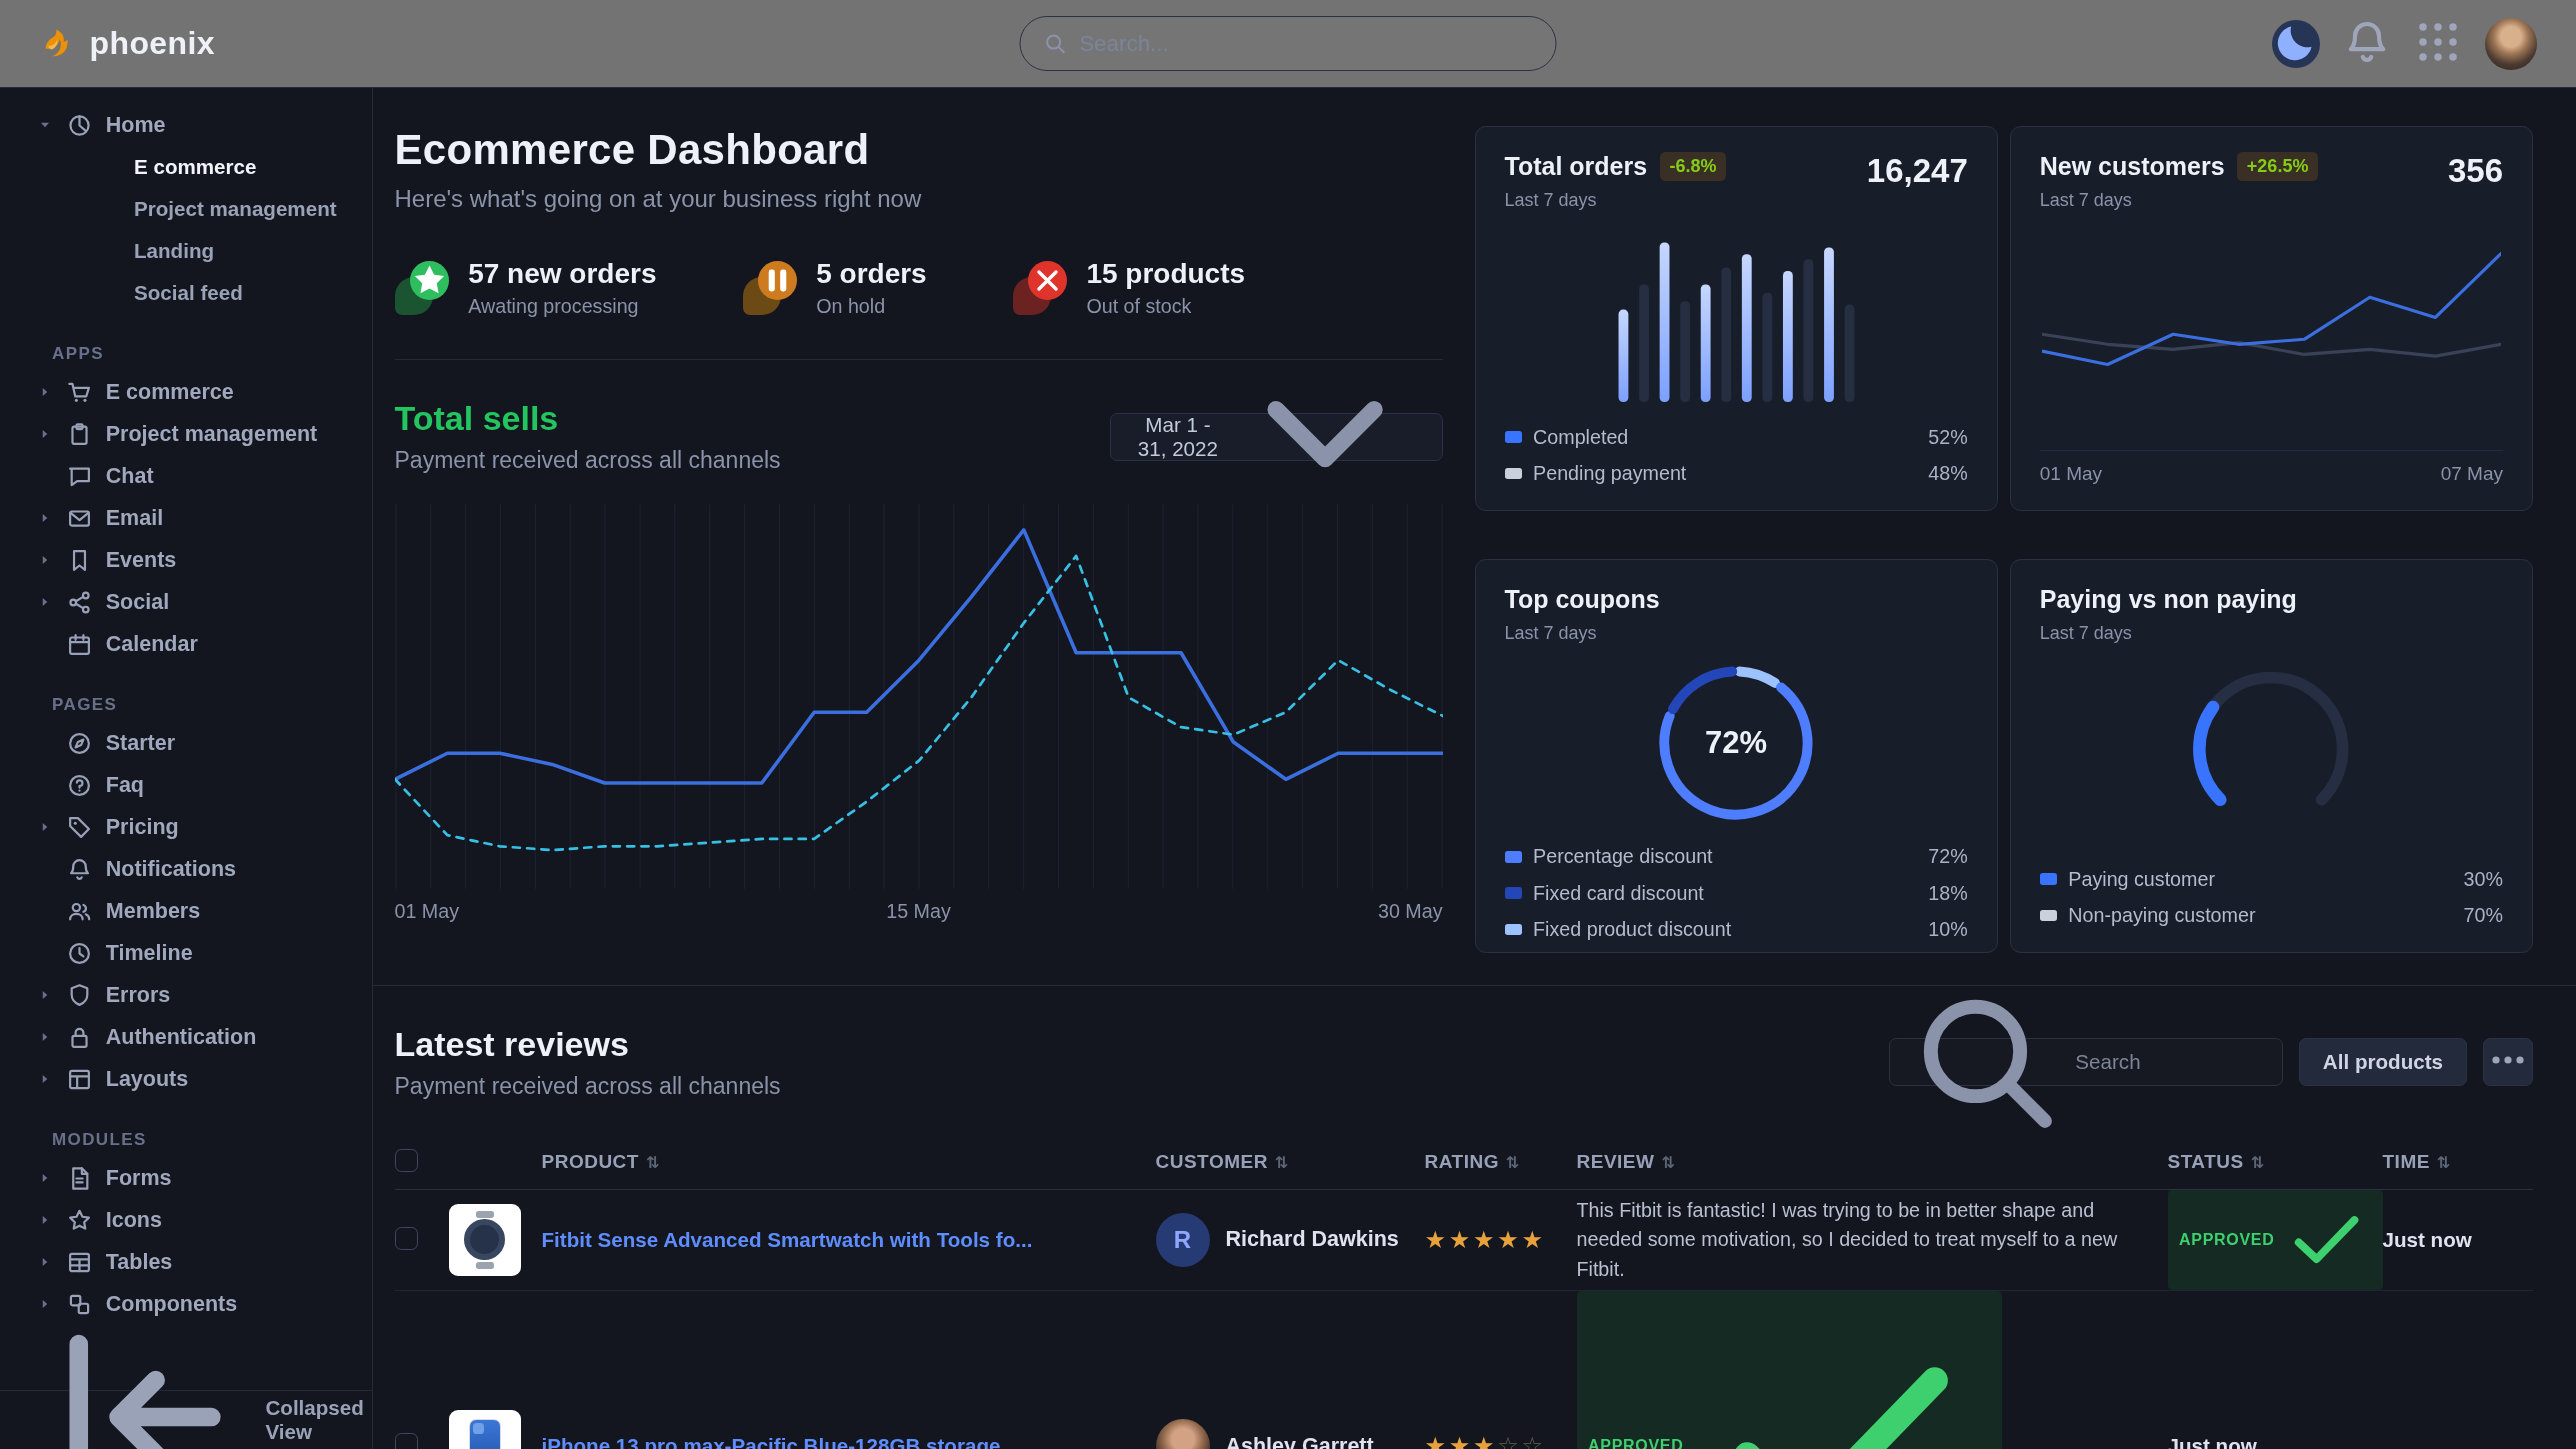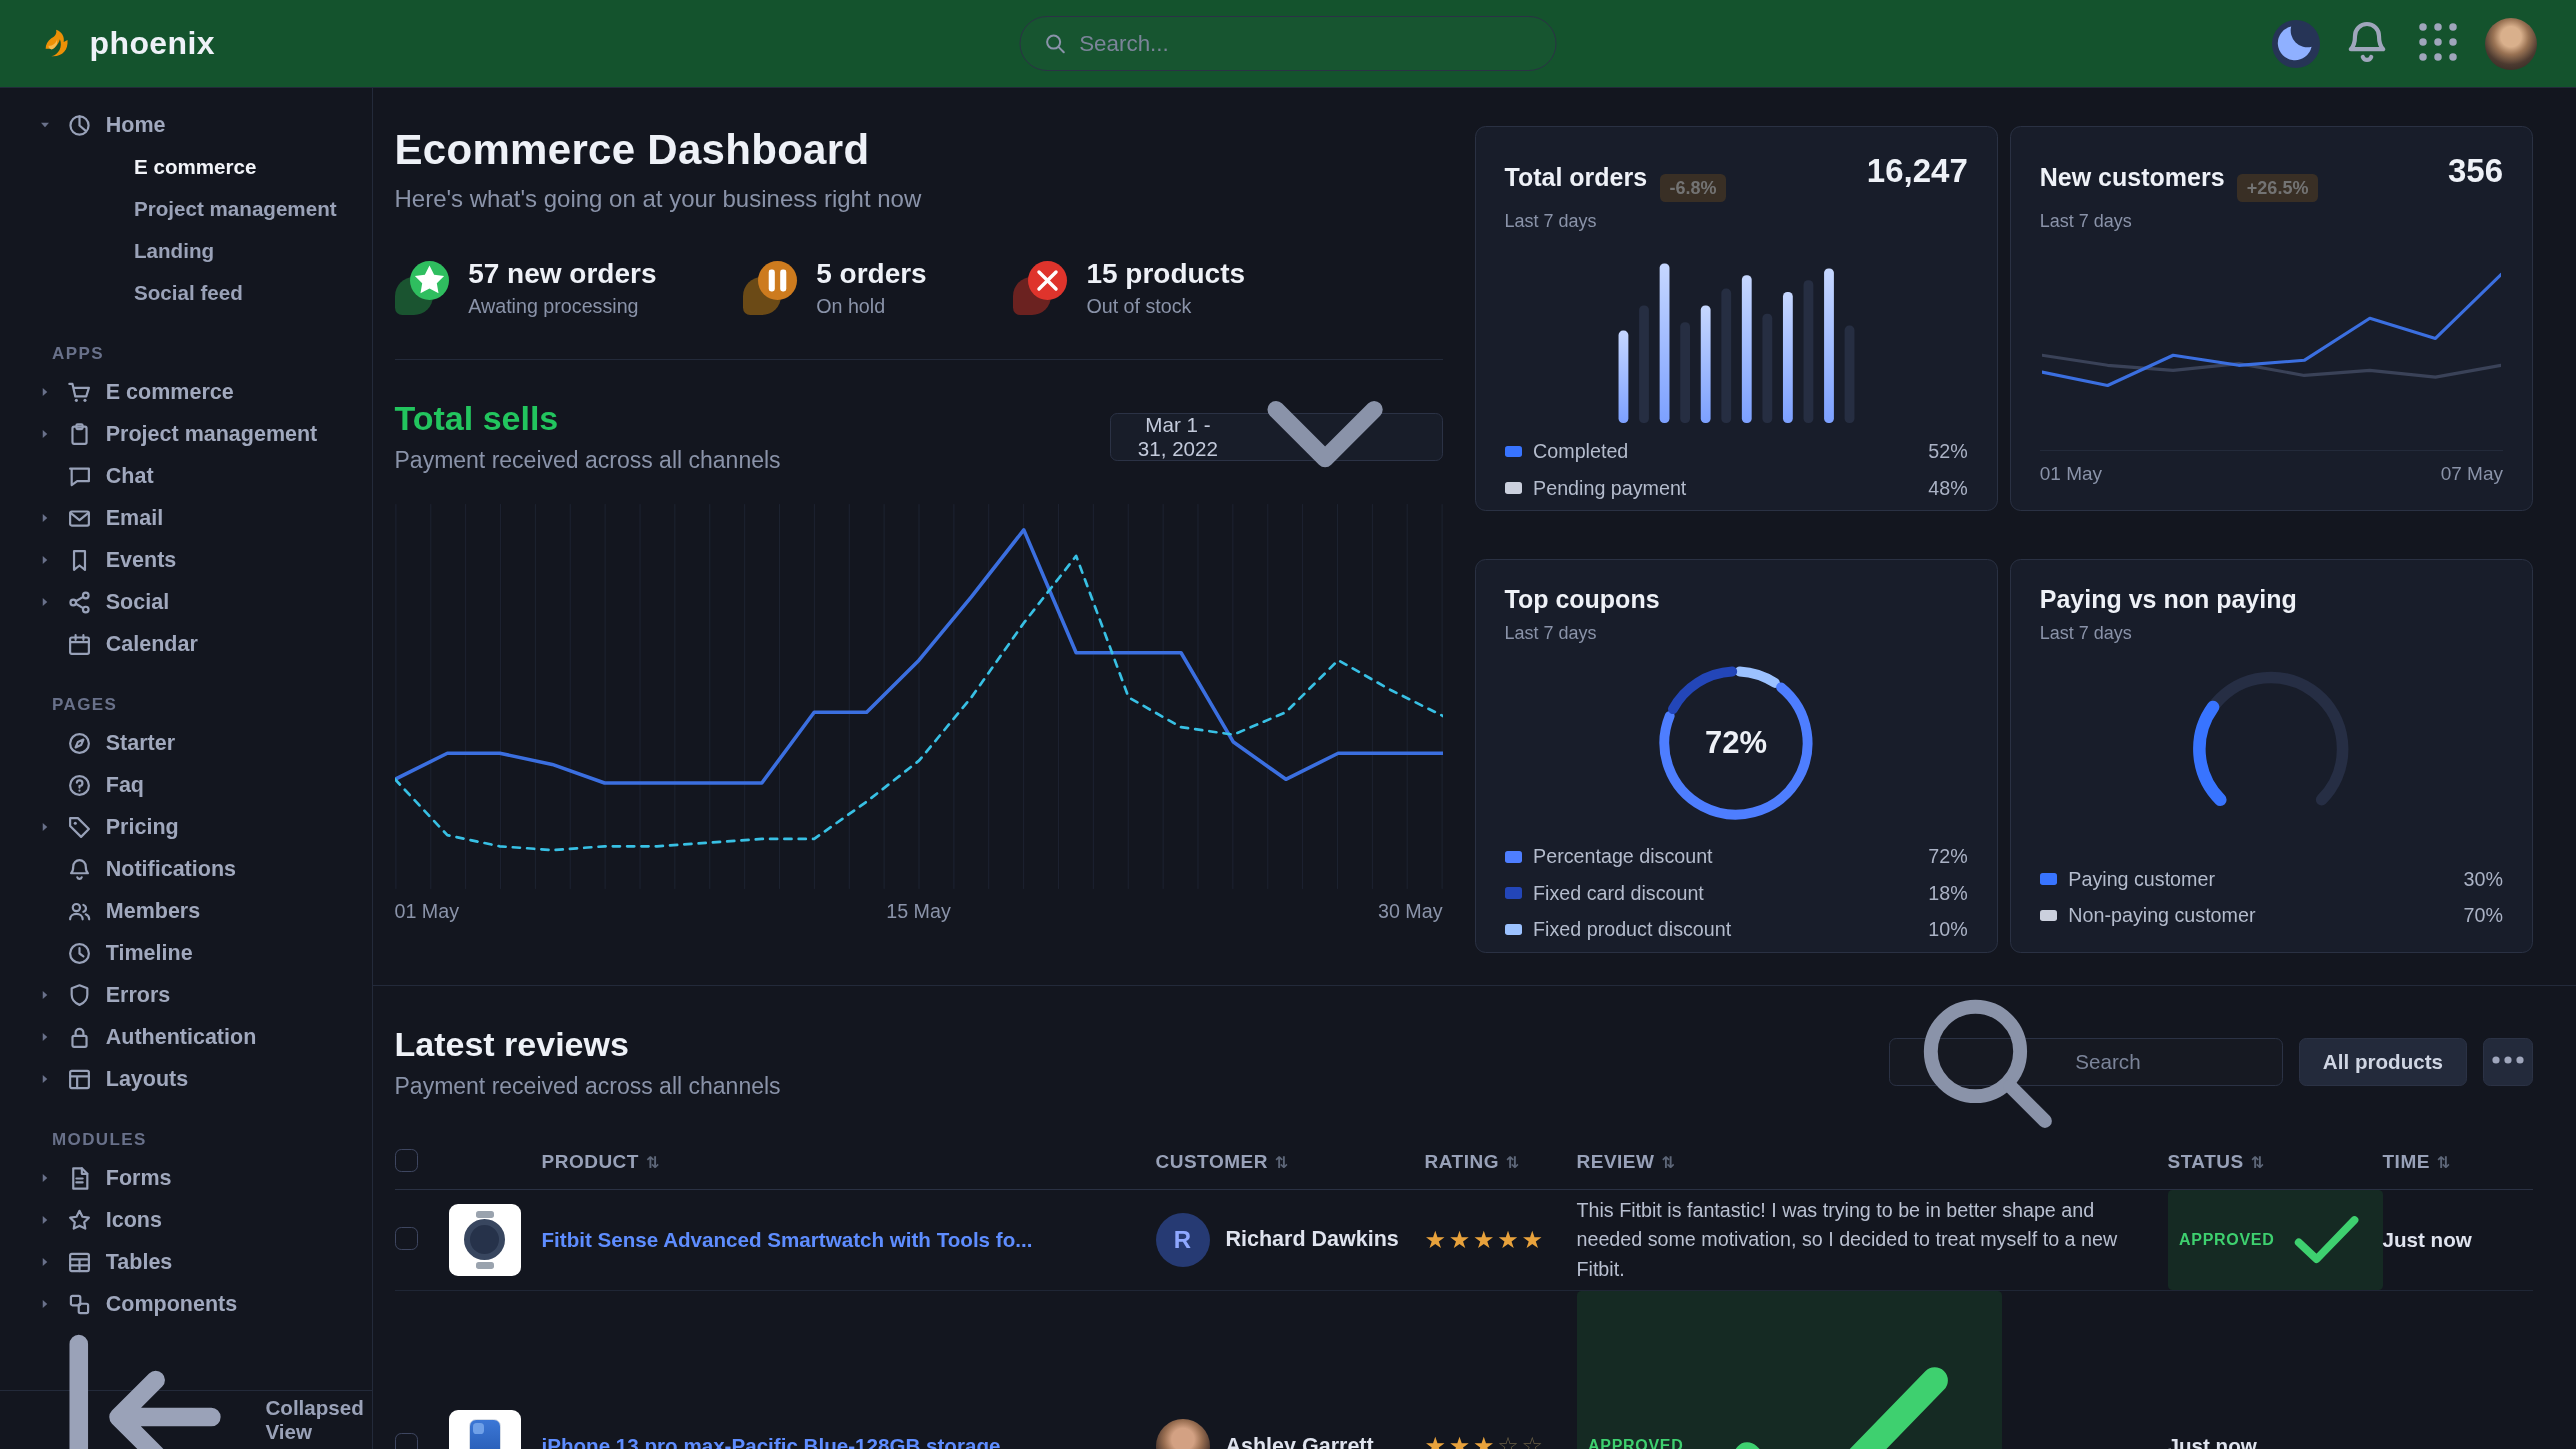--- a/index.html
+++ b/index.html
@@ -7,21 +7,21 @@
   body {
     background:#13161f;
     color:#dfe3ee;
     font-family:"Liberation Sans","DejaVu Sans",sans-serif;
   }
   .app { display:grid; grid-template-rows:88px 1fr; grid-template-columns:373px 1fr; width:100%; height:100%; }
 
   
   .navbar {
     grid-column:1/3; display:flex; align-items:center; position:relative;
-    border-bottom:0.9px solid #232a3a; background:#14532d; padding:0 39px; z-index:5;
+    border-bottom:0.9px solid #232a3a; background:#737373; padding:0 39px; z-index:5;
   }
   .brand { display:flex; align-items:center; gap:12.5px; cursor:pointer; }
   .brand-name { font-size:32px; font-weight:700; color:#eef1f7; letter-spacing:0.4px; }
   .nav-search {
     position:absolute; left:50%; transform:translateX(-50%);
     width:537px; height:55px; border:0.9px solid #2b3245; border-radius:29px;
     display:flex; align-items:center; gap:12.5px; padding:0 23px; background:rgba(255,255,255,0.015);
   }
   .nav-search .icon { width:25px; height:25px; color:#8a93a9; }
   .nav-search input {
@@ -95,22 +95,22 @@
 
   
   .card {
     background:#181d2a; border:0.9px solid #2a3143; border-radius:10.7px; padding:25px 29px;
     display:flex; flex-direction:column; position:relative;
   }
   .card-head { display:flex; justify-content:space-between; align-items:flex-start; }
   .card-title-row { display:flex; align-items:center; gap:12.5px; }
   .card-title { font-size:25px; font-weight:700; color:#eef1f7; }
   .badge-warn {
-    font-size:18px; font-weight:700; color:#737373; background:rgba(229,146,11,.16);
-    border-radius:5.4px; padding:3.6px 9.8px;margin-top:22px;
+    font-size:18px; font-weight:700; color:#84cc16; background:rgba(229,146,11,.16);
+    border-radius:5.4px; padding:3.6px 9.8px;
   }
   .card-period { font-size:18px; color:#8a93a9; margin-top:9px; }
   .big-value { font-size:33px; font-weight:700; color:#eef1f7; }
   .chart-slot { display:flex; justify-content:center; }
   #orders-bars { margin:23px auto 3.6px; }
   #nc-chart { margin-top:27px; }
   .legend { margin-top:auto; }
   .legend-row { display:flex; align-items:center; gap:11.6px; margin-top:13.4px; font-size:19.7px; color:#b4bccd; }
   .legend-row .sw { width:17px; height:11.6px; border-radius:2.7px; flex:0 0 auto; }
   .legend-row .lg-val { margin-left:auto; color:#aab2c5; }

